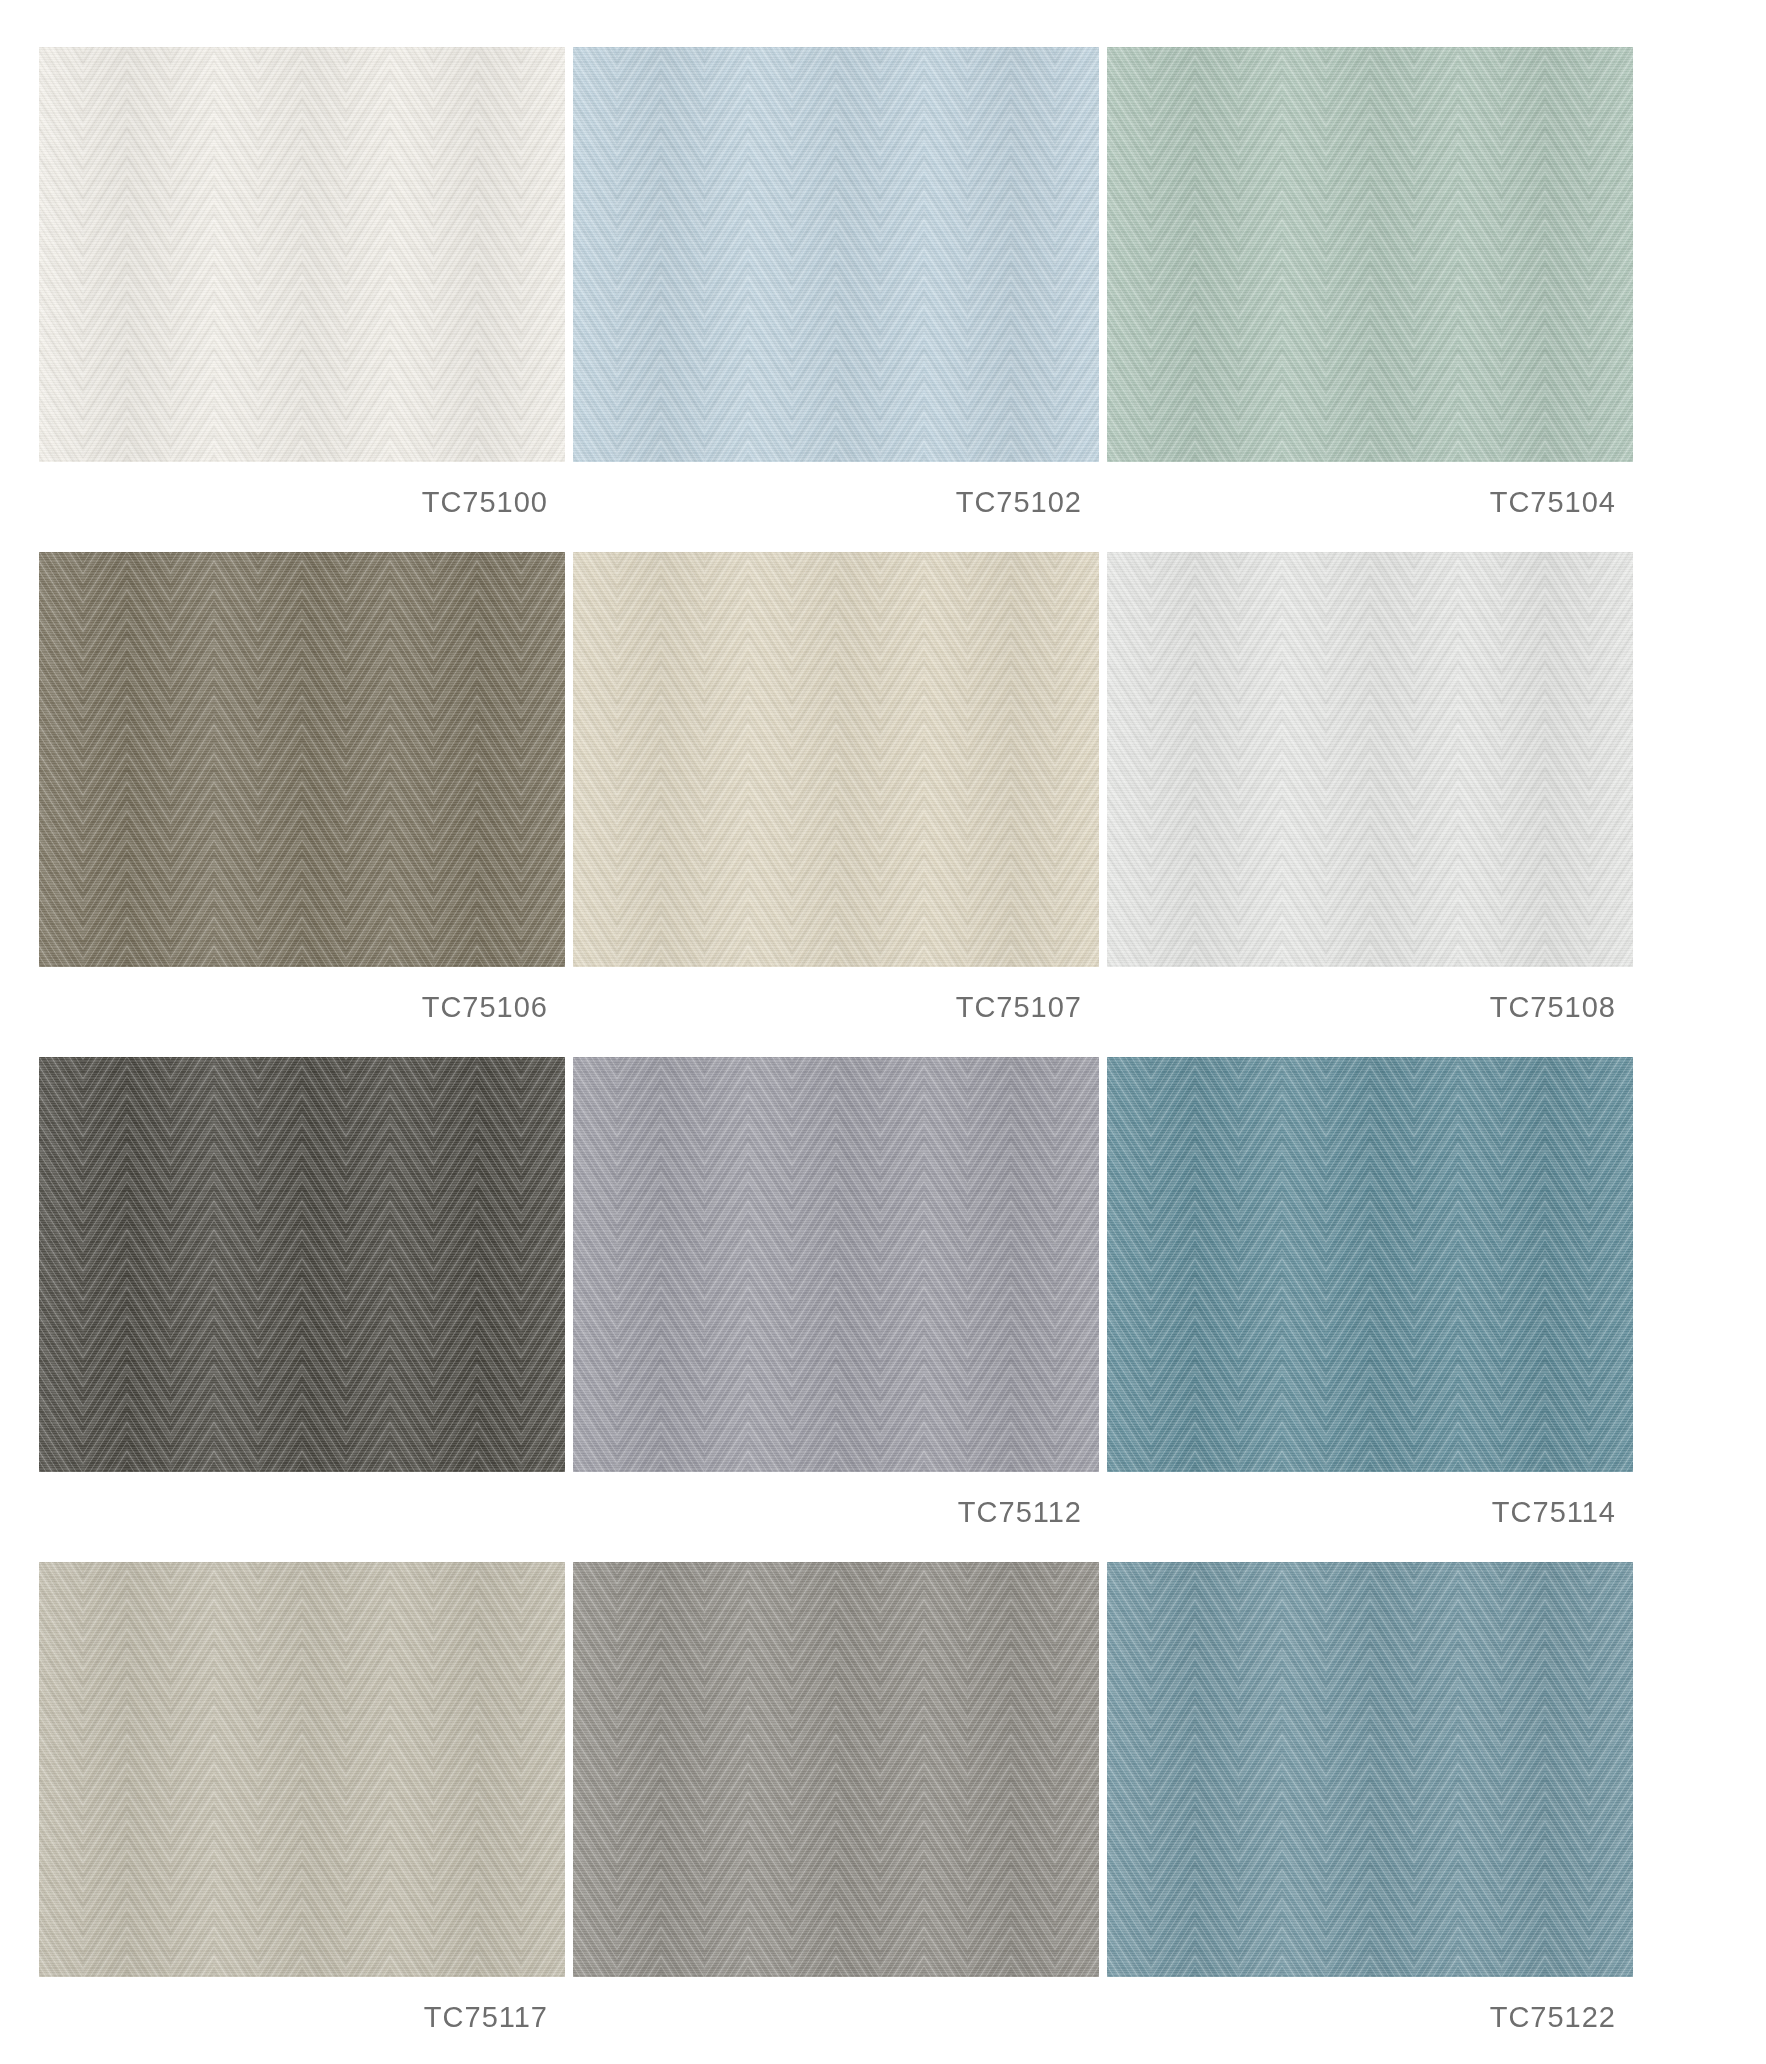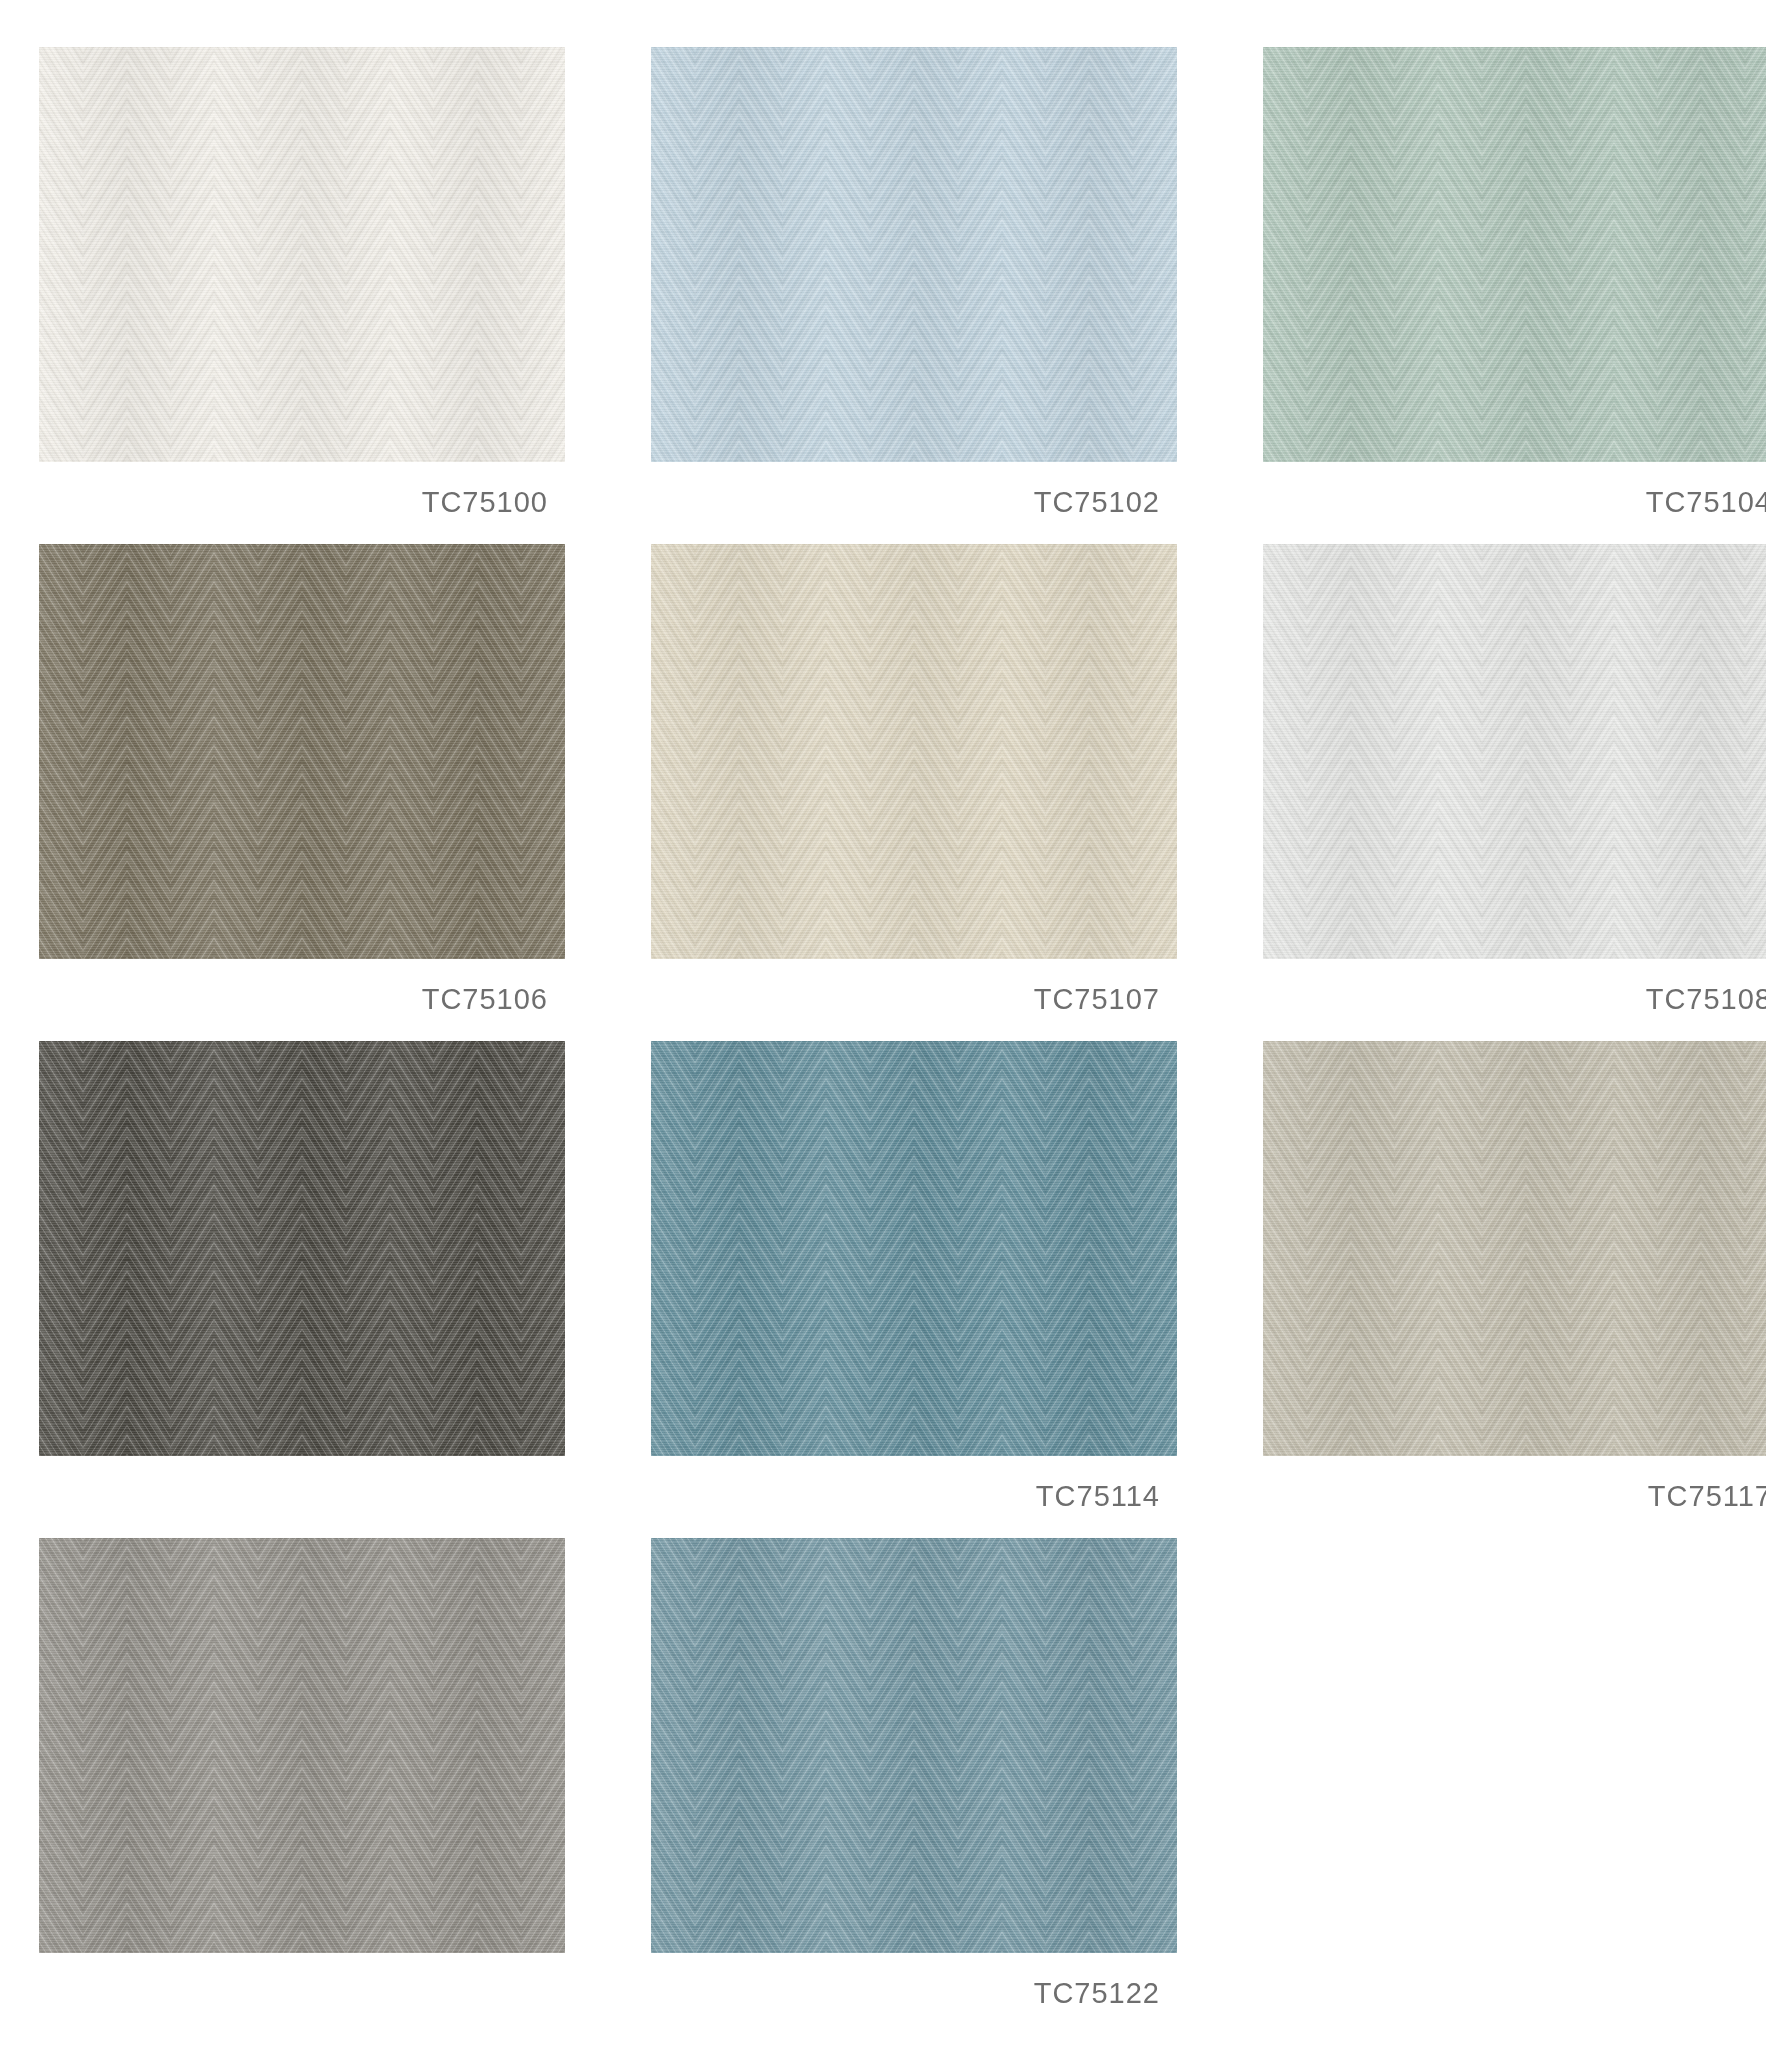--- a/index.html
+++ b/index.html
@@ -23,20 +23,21 @@
     box-sizing: border-box;
     padding: 47px 63px 0 39px;
   }
 
   .swatch-grid {
     display: grid;
     grid-template-columns: repeat(3, 526px);
     grid-template-rows: repeat(4, 497px);
     column-gap: 86px;
     row-gap: 0px;
+    gap: 8px;
   }
 
   .swatch-cell {
     position: relative;
     width: 526px;
     height: 497px;
     box-sizing: border-box;
   }
 
   .swatch-tile {
@@ -295,20 +296,38 @@
             <div class="weave-col"></div>
           <div class="weave-col"></div>
             <div class="weave-col"></div>
             <div class="weave-col"></div>
         </div>
         <div class="grain"></div>
         <div class="panel-shade"></div>
       </div>
     </div>
 
+    <div class="swatch-cell">
+      <div class="swatch-tile">
+        <div class="tile-base" style="background-color: rgb(155, 155, 165);"></div>
+        <div class="weave">
+          <div class="weave-col"></div>
+            <div class="weave-col"></div>
+            <div class="weave-col"></div>
+          <div class="weave-col"></div>
+            <div class="weave-col"></div>
+            <div class="weave-col"></div>
+        </div>
+        <div class="grain"></div>
+        <div class="panel-shade"></div>
+      </div>
+      <div class="caption">
+        <span class="caption-text" style="color: rgb(110, 110, 110);">TC75112</span>
+      </div>
+    </div>
 
     <div class="swatch-cell">
       <div class="swatch-tile">
         <div class="tile-base" style="background-color: rgb(93, 139, 153);"></div>
         <div class="weave">
           <div class="weave-col"></div>
             <div class="weave-col"></div>
             <div class="weave-col"></div>
           <div class="weave-col"></div>
             <div class="weave-col"></div>

